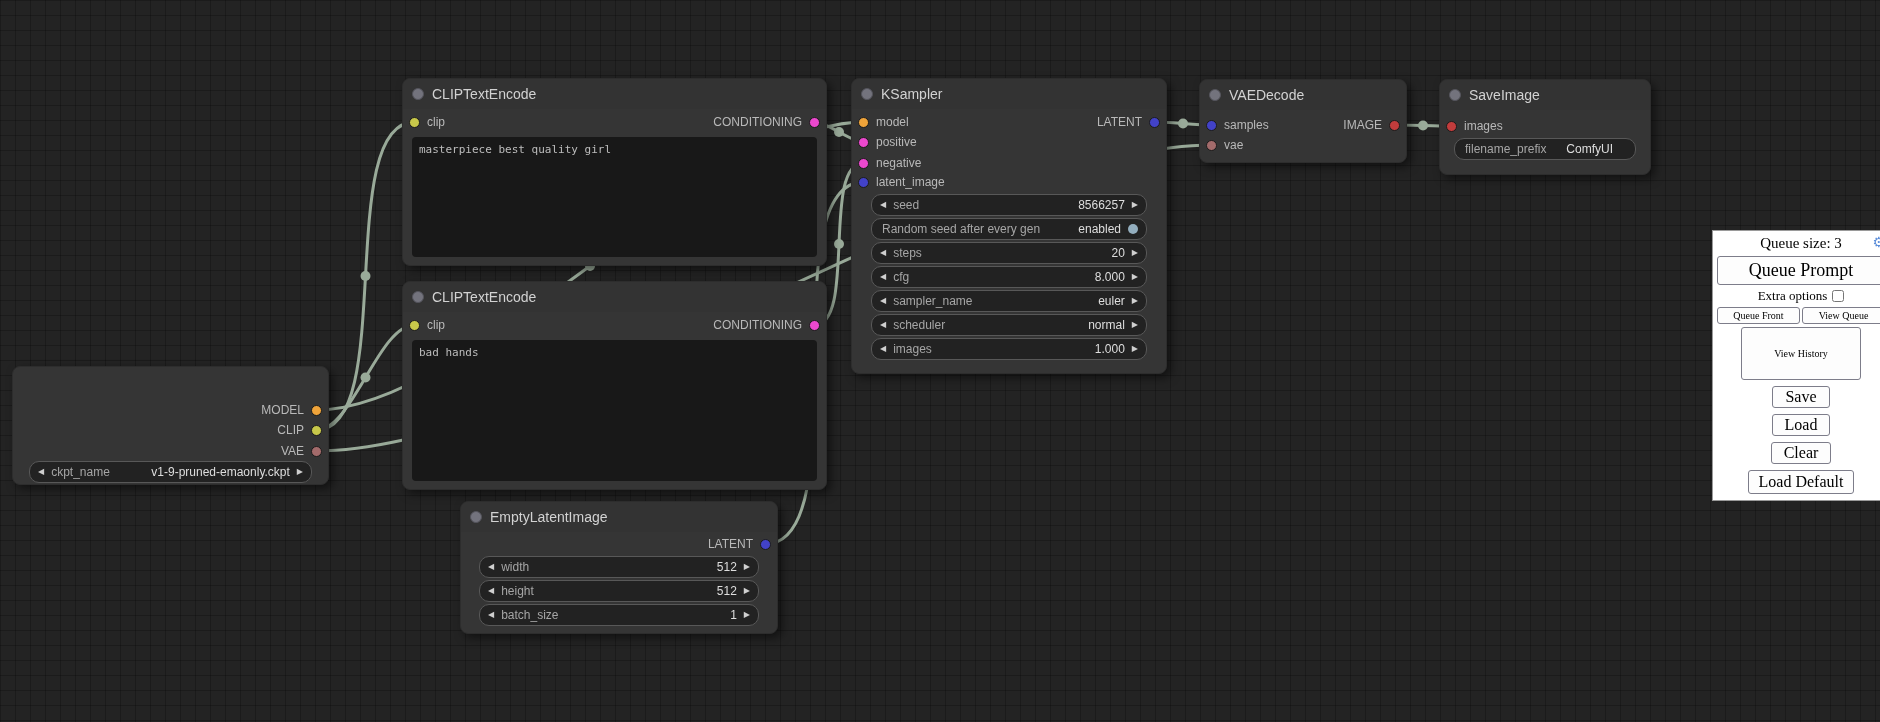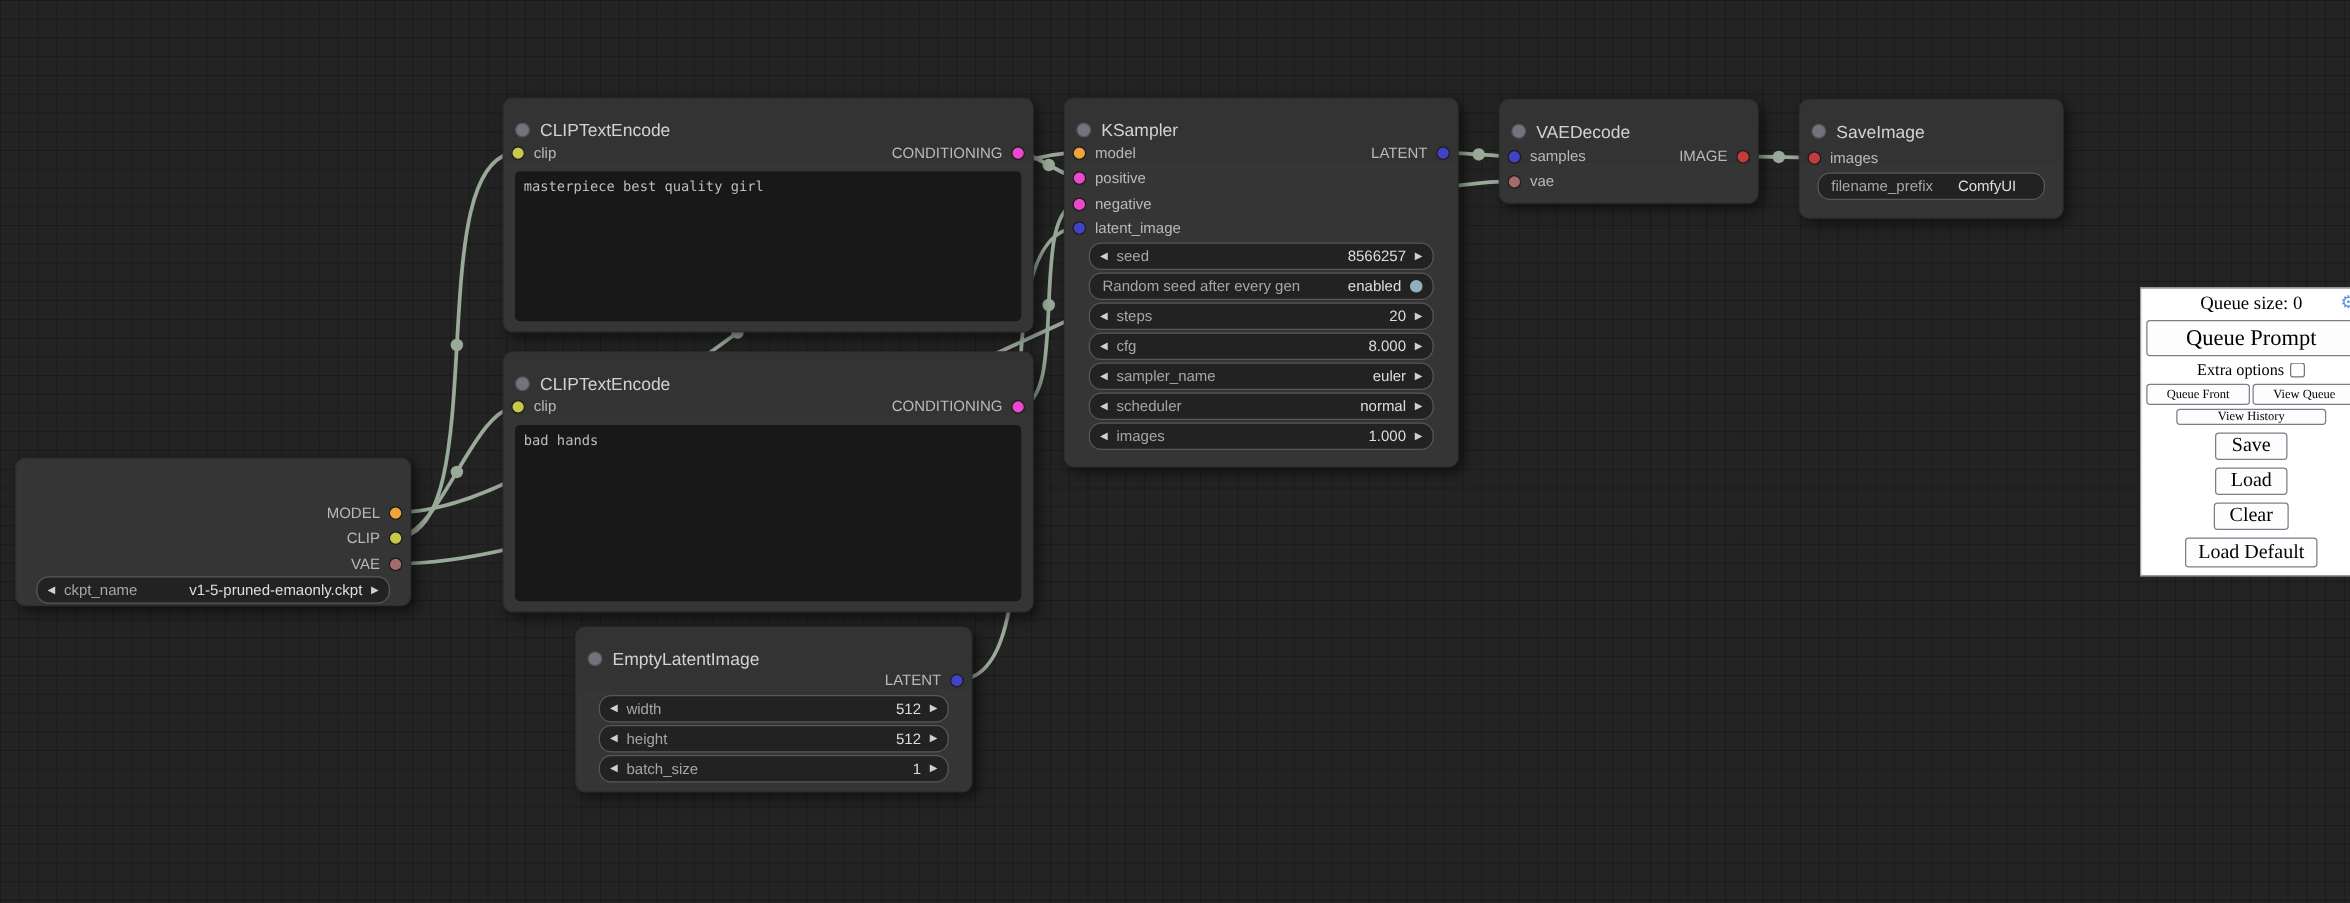--- a/index.html
+++ b/index.html
@@ -2,21 +2,21 @@
 <html><head>
 <meta charset="utf-8">
 <style>
   html,body{margin:0;padding:0;}
   body{width:1880px;height:722px;overflow:hidden;background:#232323;font-family:"Liberation Sans",sans-serif;}
   #canvas{position:relative;width:1880px;height:722px;background-color:#232323;
     background-image:linear-gradient(rgba(0,0,0,.22) 1px,transparent 1px),linear-gradient(90deg,rgba(0,0,0,.22) 1px,transparent 1px);
     background-size:15px 15px;}
   #links{position:absolute;left:0;top:0;}
   .node{position:absolute;background:#353535;border:1px solid #2d2d2d;border-radius:8px;box-shadow:4px 4px 10px rgba(0,0,0,.5);}
-  .ntitle{height:30px;background:#333333;border-radius:7px 7px 0 0;display:flex;align-items:center;padding:10px 9px;}
+  .ntitle{height:30px;background:#333333;border-radius:7px 7px 0 0;display:flex;align-items:center;padding:0 9px;}
   .tdot{width:10px;height:10px;border-radius:50%;background:#73737d;border:1px solid #54545c;margin-right:8px;flex:none;}
   .ttext{color:#d2d2d2;font-size:14px;white-space:nowrap;}
   .slot{position:absolute;display:flex;align-items:center;gap:7px;height:16px;font-size:12px;color:#b9b9b9;justify-content:flex-end;}
   .slot.in{left:6px;}
   .slot.out{right:6px;flex-direction:row-reverse;}
   .pdot{width:9px;height:9px;border-radius:50%;border:1px solid #1c1c1c;flex:none;background:#888;}
   .widget{position:absolute;height:20px;background:#222222;border:1px solid #585858;border-radius:10px;display:flex;align-items:center;padding:0 8px;font-size:12px;}
   .arrow{color:#cfcfcf;font-size:8px;flex:none;line-height:1;}
   .wname{color:#a6a6a6;margin-left:7px;white-space:nowrap;}
   .wvalue{color:#dedede;margin-left:auto;margin-right:7px;white-space:nowrap;}
@@ -24,21 +24,21 @@
   .textwidget{position:absolute;background:#181818;border-radius:4px;color:#bdbdbd;font-family:"DejaVu Sans Mono",monospace;font-size:11px;padding:6px 7px;overflow:hidden;white-space:pre-wrap;}
   #menu{position:absolute;left:1712px;top:230px;width:168px;background:#ffffff;border:1px solid #9a9a9a;padding:3px 4px 6px;display:flex;flex-direction:column;align-items:center;gap:3px;font-family:"Liberation Serif",serif;color:#000;}
   #menu button{font-family:inherit;background:#fdfdfd;border:1px solid #7d7d8a;border-radius:3px;color:#000;cursor:pointer;}
   .qs-row{position:relative;width:100%;text-align:center;font-size:15px;line-height:19px;}
   .gear{position:absolute;right:0;top:1px;font-size:14px;color:#5b8dd9;line-height:16px;cursor:pointer;}
   .qp-btn{width:100%;font-size:18px;padding:3px 0;}
   .extra-row{display:flex;align-items:center;gap:5px;font-size:13px;}
   .extra-row input{width:12px;height:12px;margin:0;}
   .btn-row{display:flex;width:100%;gap:2px;}
   .btn-row button{flex:1;font-size:10px;padding:2px 0;}
-  .vh-btn{width:72%;font-size:10px;padding:0 0;}
+  .vh-btn{width:72%;font-size:10px;padding:20px 0;}
   .med-btn{font-size:16px;padding:1px 12px;margin-top:3px;}
   .lg-btn{font-size:16px;padding:2px 10px;margin-top:3px;}
 </style>
 </head>
 <body>
 
 <div id="canvas">
   <svg id="links" width="1880" height="722">
       <path d="M 316.5 410 C 471.0463118291731 410, 708.9536881708269 122, 863.5 122" fill="none" stroke="#99AA99" stroke-width="3"></path>
       <circle cx="590" cy="266" r="5" fill="#99AA99"></circle>
@@ -69,21 +69,21 @@
       <span class="pdot" style="background: rgb(200, 200, 74);"></span>
       <span>CLIP</span>
     </div>
     <div class="slot out" style="top:76px">
       <span class="pdot" style="background: rgb(163, 107, 107);"></span>
       <span>VAE</span>
     </div>
     <div class="widget" style="top:94px;left:16px;right:16px">
       <span class="arrow">◀</span>
       <span class="wname">ckpt_name</span>
-      <span class="wvalue">v1-5-pruned-emaonly.ckpt</span>
+      <span class="wvalue">v1-9-pruned-emaonly.ckpt</span>
       <span class="arrow">▶</span>
     </div>
   </div>
 
   <div class="node" style="left:402px;top:78px;width:423px;height:186px">
     <div class="ntitle">
       <span class="tdot"></span>
       <span class="ttext">CLIPTextEncode</span>
     </div>
     <div class="slot in" style="top:35px">
@@ -239,21 +239,21 @@
       <span>vae</span>
     </div>
     <div class="slot out" style="top:37px">
       <span class="pdot" style="background: rgb(194, 60, 60);"></span>
       <span>IMAGE</span>
     </div>
   </div>
 
   <div id="menu">
     <div class="qs-row">
-      <span>Queue size: 0</span>
+      <span>Queue size: 3</span>
       <span class="gear">⚙</span>
     </div>
     <button class="qp-btn">Queue Prompt</button>
     <div class="extra-row">
       <span>Extra options</span>
       <input type="checkbox" style="">
     </div>
     <div class="btn-row">
       <button>Queue Front</button>
       <button>View Queue</button>

